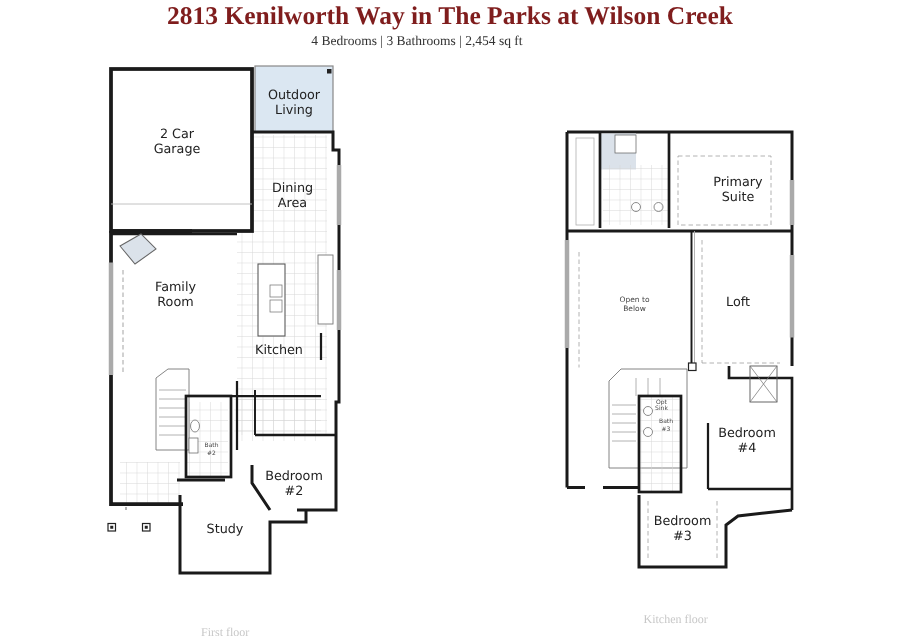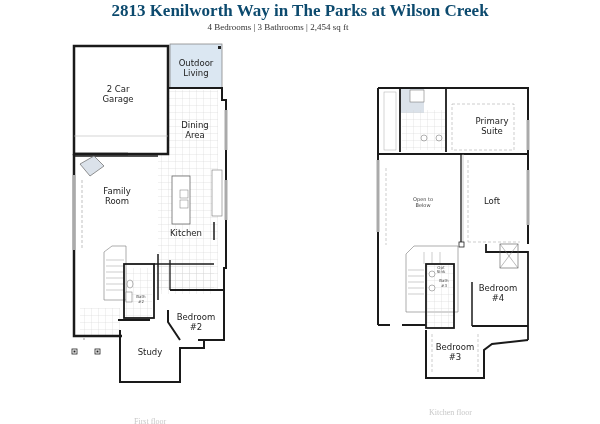--- a/index.html
+++ b/index.html
@@ -1,17 +1,17 @@
 <!DOCTYPE html>
 <html><head>
   <meta charset="utf-8">
   <style>
     html, body { margin:0; padding:0; background:#ffffff; }
     body { width:600px; height:424px; position:relative; overflow:hidden; font-family:"Liberation Sans", sans-serif; }
-    .title { position:absolute; top:1px; left:0; width:600px; text-align:center; font-family:"Liberation Serif", serif; font-weight:bold; font-size:17px; color:#0c4a6e; }
+    .title { position:absolute; top:1px; left:0; width:600px; text-align:center; font-family:"Liberation Serif", serif; font-weight:bold; font-size:17px; color:#7f1d1d; }
     .subtitle { position:absolute; top:22px; left:0; width:556px; text-align:center; font-family:"Liberation Serif", serif; font-size:9px; color:#333; }
     svg.plan { position:absolute; left:0; top:0; }
     .room-label { font-family:"DejaVu Sans", sans-serif; font-size:8.5px; fill:#222; text-anchor:middle; }
     .small-label { font-family:"DejaVu Sans", sans-serif; font-size:5px; fill:#444; text-anchor:middle; }
     .tiny-label { font-family:"DejaVu Sans", sans-serif; font-size:4px; fill:#444; text-anchor:middle; }
     .floor-label { position:absolute; font-family:"Liberation Serif", serif; font-size:8px; color:#c8c8c8; }
   </style>
 </head>
 <body>
 

